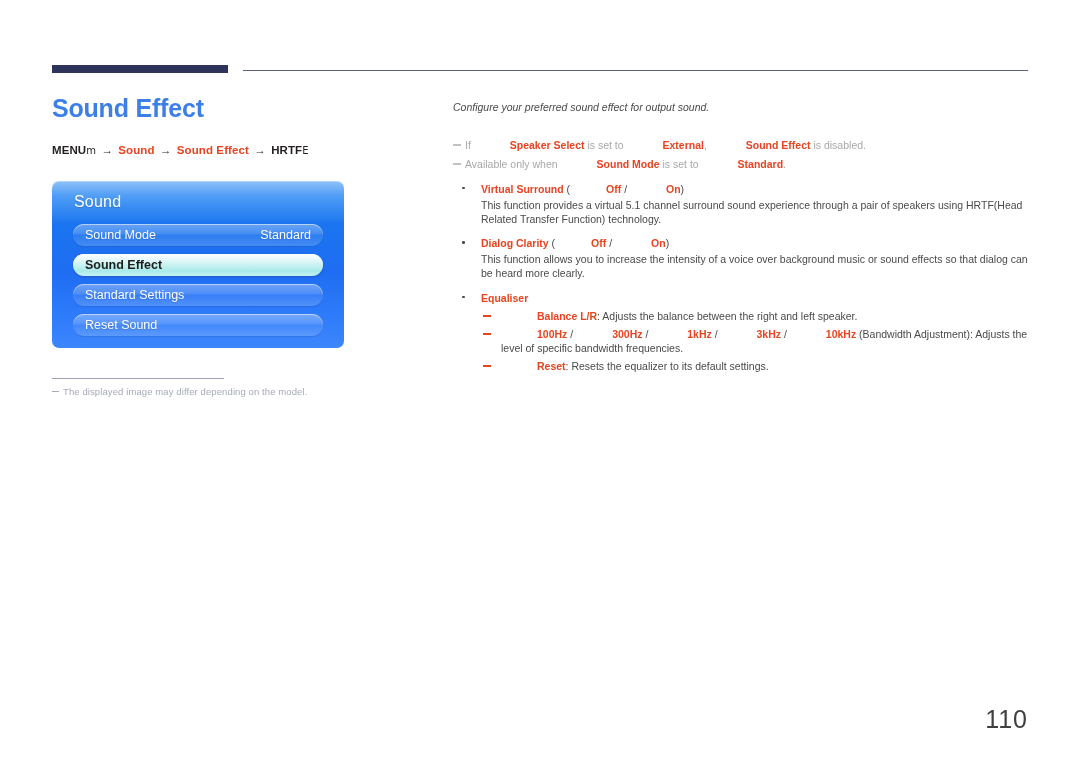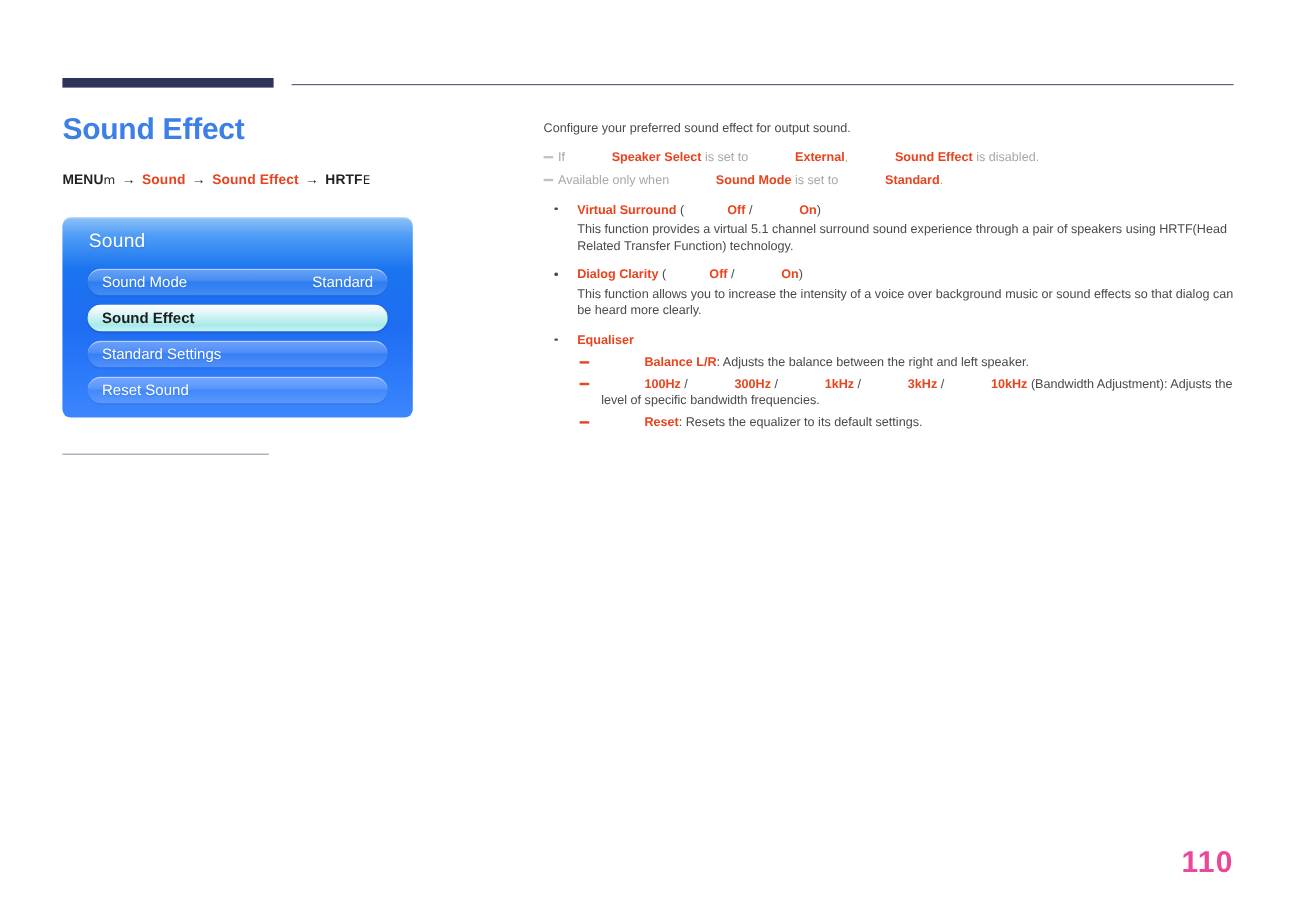--- a/index.html
+++ b/index.html
@@ -185,21 +185,22 @@
     position: absolute;
     left: 453px;
     top: 100px;
     width: 578px;
     font-size: 10.5px;
     line-height: 1.35;
     color: #4a4a4a;
   }
   .rc-lead {
     color: #4a4a4a;
-    margin-bottom: 10px;
+    margin-bottom: 24px;
+    font-style: italic;
   }
   .rc-note {
     position: relative;
     padding-left: 12px;
     color: #a8a8a8;
     margin-bottom: 5px;
   }
   .rc-note .dash-mark {
     position: absolute;
     left: 0;
@@ -246,23 +247,23 @@
     height: 2px;
     background: #e8441f;
   }
 
   
   .page-number {
     position: absolute;
     right: 52px;
     top: 705px;
     font-size: 25px;
-    color: #ec4899;
+    color: #404040;
     letter-spacing: 1px;
-    font-weight: bold;
+    font-weight: normal;
     margin-left: 16px;
   }
 </style>
 </head>
 <body>
 
 <div class="top-rule-thick"></div>
 <div class="top-rule-thin"></div>
 
 <div class="left-col">
@@ -293,20 +294,23 @@
         <span class="osd-label">Standard Settings</span>
       </div>
       <div class="osd-row">
         <span class="osd-label">Reset Sound</span>
       </div>
     </div>
 </div>
 
 <div class="left-note-wrap">
   <div class="left-note-rule"></div>
+  <div class="left-note">
+    <span class="nd"></span><span>The displayed image may differ depending on the model.</span>
+  </div>
 </div>
 
 <div class="right-col">
   <div class="rc-lead">Configure your preferred sound effect for output sound.</div>
   <div id="notes-list">
       <div class="rc-note"><span class="dash-mark"></span><span class="">If </span><span class="red">Speaker Select</span><span class=""> is set to </span><span class="red">External</span><span class="">, </span><span class="red">Sound Effect</span><span class=""> is disabled.</span></div>
       <div class="rc-note"><span class="dash-mark"></span><span class="">Available only when </span><span class="red">Sound Mode</span><span class=""> is set to </span><span class="red">Standard</span><span class="">.</span></div>
     </div>
   <div id="bullets-list">
       <div class="rc-bullet">

